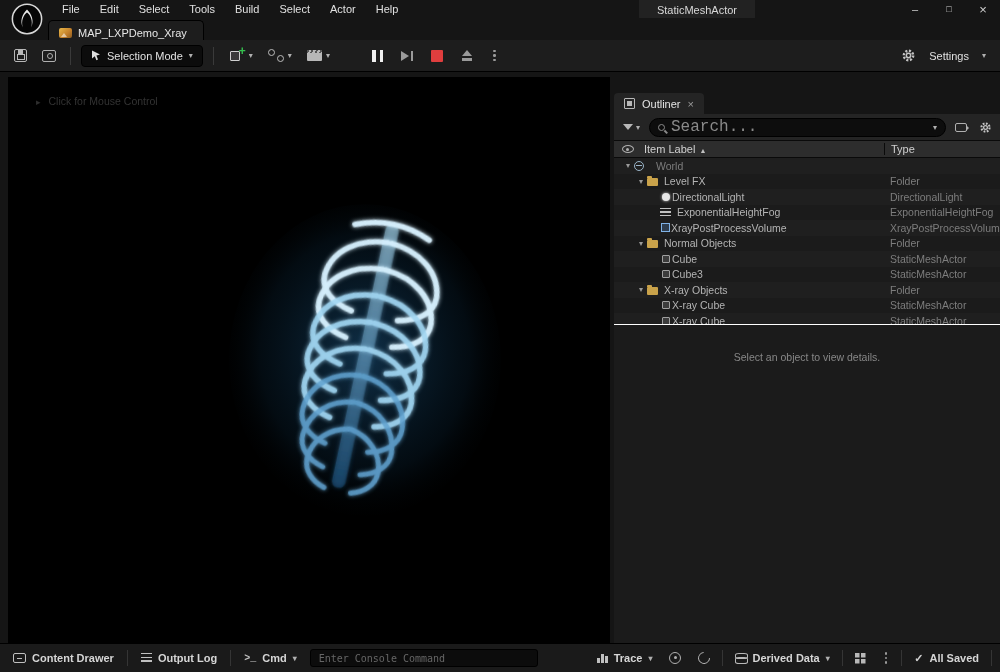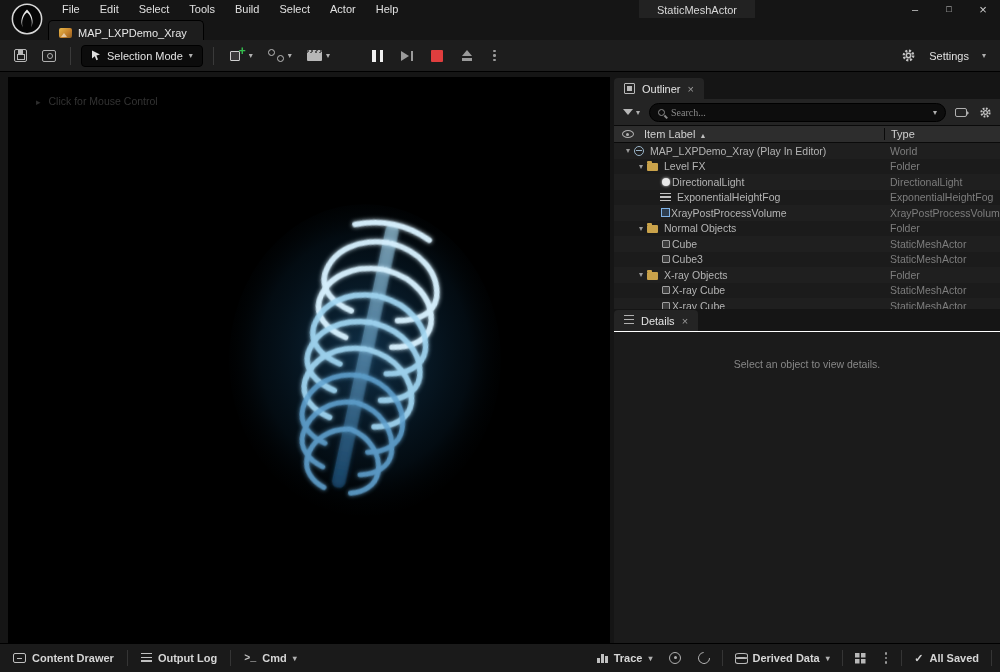--- a/index.html
+++ b/index.html
@@ -62,35 +62,35 @@
   .settings-btn { margin-left:auto; display:flex; align-items:center; gap:13px; color:#e0e0e0; }
   .gear-svg { width:15px; height:15px; }
 
   
   .viewport { position:absolute; left:8px; top:77px; width:602px; height:566px; background:#000; overflow:hidden; }
   .mouse-hint { position:absolute; left:28px; top:18px; color:#333; font-size:10.5px; display:flex; align-items:center; gap:8px; }
   .hint-arrow::before { content:"▸"; color:#2e2e2e; font-size:9px; }
   .xray { position:absolute; left:212px; top:118px; }
 
   
-  .rightpanel { position:absolute; left:614px; top:77px; width:386px; bottom:29px; background:#151515; display:flex; flex-direction:column; }
+  .rightpanel { position:absolute; left:614px; top:92px; width:386px; bottom:29px; background:#151515; display:flex; flex-direction:column; }
   .panel-tabs { height:22px; background:#151515; display:flex; align-items:flex-end; }
   .panel-tab { height:21px; background:#242424; border-radius:4px 4px 0 0; display:flex; align-items:center; gap:7px; padding:0 10px; color:#e4e4e4; }
   .tab-close { color:#9a9a9a; font-size:11px; } .tab-close::before { content:"×"; }
   .outliner-icon { width:11px; height:11px; border:1.2px solid #b8b8b8; border-radius:1px; position:relative; }
   .outliner-icon::after { content:""; position:absolute; left:2px; top:2px; width:5px; height:5px; background:#b8b8b8; }
   .details-icon { width:10px; height:11px; background:repeating-linear-gradient(#b0b0b0 0 1.5px, transparent 1.5px 4px); }
 
   .search-row { height:26px; background:#242424; display:flex; align-items:center; padding:0 6px; gap:6px; }
   .funnel-btn { display:flex; align-items:center; gap:3px; padding:2px 3px; }
   .funnel { width:0; height:0; border-left:5px solid transparent; border-right:5px solid transparent; border-top:6px solid #b8b8b8; position:relative; }
   .searchbox { flex:1; display:flex; align-items:center; background:#0d0d0d; border:1px solid #000; border-radius:10px; height:19px; padding:0 8px; gap:6px; }
   .mag { width:7px; height:7px; border:1.5px solid #8a8a8a; border-radius:50%; position:relative; flex:none; }
   .mag::after { content:""; position:absolute; left:5px; top:6px; width:4px; height:1.5px; background:#8a8a8a; transform:rotate(45deg); }
-  .searchbox input { flex:1; background:transparent; border:none; outline:none; color:#cfcfcf; font-size:10px; font-family:Liberation Serif, serif; }
+  .searchbox input { flex:1; background:transparent; border:none; outline:none; color:#cfcfcf; font-size:16px; font-family:Liberation Mono, monospace; }
   .searchbox input::placeholder { color:#8a8a8a; }
   .mini-btn { display:flex; align-items:center; justify-content:center; width:18px; height:18px; }
   .cam-icon { width:12px; height:9px; border:1.2px solid #b0b0b0; border-radius:2px; position:relative; }
   .cam-icon::after { content:""; position:absolute; right:-3px; top:1px; border-top:3px solid transparent; border-bottom:3px solid transparent; border-left:3px solid #b0b0b0; }
   .gear-sm { width:13px; height:13px; }
 
   .o-header { height:18px; background:#2d2d2d; border-top:1px solid #0a0a0a; border-bottom:1px solid #0a0a0a; display:flex; align-items:center; padding-left:8px; color:#d0d0d0; }
   .eye { width:12px; height:8px; border:1.2px solid #b0b0b0; border-radius:50%; position:relative; margin-right:10px; }
   .eye::after { content:""; position:absolute; left:3px; top:1.5px; width:3px; height:3px; border-radius:50%; background:#b0b0b0; }
   .hdr-label { flex:1; display:flex; align-items:flex-start; gap:4px; }
@@ -350,21 +350,20 @@
       <span class="sort-arrow"></span>
     </span>
     <span class="hdr-type">Type</span>
   </div>
 
   <div class="o-rows" id="outliner-rows">
       <div class="orow">
         <span style="width: 8px; flex: 0 0 auto;"></span>
         <span class="tree-arrow">▾</span>
         <span class="ri world-icon"></span>
-        <span class="rlabel">MAP_LXPDemo_Xray (Play In Editor)</span>
         <span class="rtype">World</span>
       </div>
       <div class="orow alt">
         <span style="width: 21px; flex: 0 0 auto;"></span>
         <span class="tree-arrow">▾</span>
         <span class="ri folder-icon"></span>
         <span class="rlabel">Level FX</span>
         <span class="rtype">Folder</span>
       </div>
       <div class="orow">
@@ -426,27 +425,20 @@
       <div class="orow">
         <span style="width: 34px; flex: 0 0 auto;"></span>
         <span class="tree-arrow"></span>
         <span class="ri mesh-icon"></span>
         <span class="rlabel">X-ray Cube</span>
         <span class="rtype">StaticMeshActor</span>
       </div>
     </div>
 
 
-  <div class="panel-tabs">
-    <div class="panel-tab">
-      <span class="details-icon"></span>
-      <span>Details</span>
-      <span class="tab-close"></span>
-    </div>
-  </div>
 
   <div class="details-area">
     <div class="details-empty">Select an object to view details.</div>
   </div>
 </div>
 
 <div class="statusbar">
   <div class="sb-item">
     <span class="drawer-icon"></span>
     <span>Content Drawer</span>
@@ -455,20 +447,21 @@
   <div class="sb-item">
     <span class="log-icon"></span>
     <span>Output Log</span>
   </div>
   <div class="sb-sep"></div>
   <div class="sb-item">
     <span class="cmd-icon"></span>
     <span>Cmd</span>
     <span class="caret"></span>
   </div>
+  <input class="console-input" type="text" placeholder="Enter Console Command" style="">
 
   <div class="sb-right">
     <div class="sb-item">
       <span class="trace-icon">
           <i></i>
           <i></i>
           <i></i>
         </span>
       <span>Trace</span>
       <span class="caret"></span>

